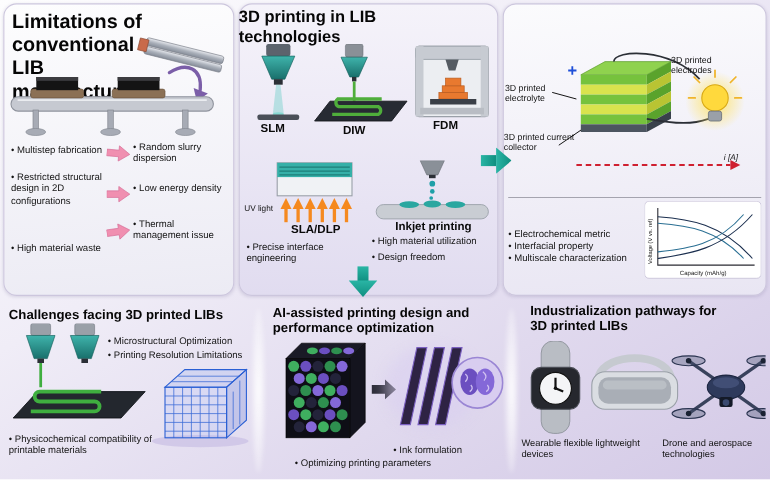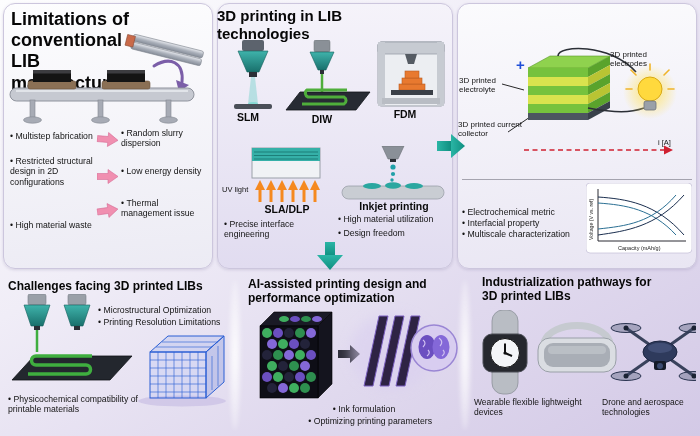--- a/index.html
+++ b/index.html
@@ -16,21 +16,21 @@
   .t13{font-size:18px}.t12{font-size:12.5px}.t15{font-size:15px}.t12b{font-size:12px}
   .center{text-align:left}
   .bullet{position:absolute;font-size:8.7px;line-height:1.18;color:#141414}
   .bullet::before{content:"\2022\00a0"}
   .lbl{position:absolute;font-size:8px;line-height:1.15;color:#141414}
   .mlabel{position:absolute;font-weight:bold;font-size:10.5px;text-align:center;color:#0a0a0a}
   .sep{position:absolute;width:12px;height:150px;border-radius:50%;
     background:radial-gradient(ellipse at center,rgba(255,255,255,.95),rgba(255,255,255,0));filter:blur(2px)}
   .divline{position:absolute;border-top:1px solid rgba(25,25,40,.35)}
   .plus{position:absolute;font-weight:bold;font-size:15px;color:#1f4fd8}
-  .ilabel{position:absolute;font-size:7.5px;color:#141414}
+  .ilabel{position:absolute;font-style:italic;font-size:7.5px;color:#141414}
 </style>
 </head>
 <body>
 
 <div id="canvas">
 
   <div class="panel" id="p-limit"></div>
   <div class="panel" id="p-tech"></div>
   <div class="panel" id="p-eval"></div>
 
@@ -414,22 +414,22 @@
       <ellipse cx="183" cy="47" rx="8.5" ry="12" fill="#8468d8"></ellipse>
       <g stroke="#cfc0f0" stroke-width="1.2" fill="none">
         <path d="M165,40 q4,3 0,7"></path>
           <path d="M170,50 q3,3 -1,6"></path>
           <path d="M181,38 q5,4 1,8"></path>
           <path d="M185,50 q3,3 -1,6"></path>
       </g>
     </g>
   </svg>
 
-  <div class="bullet" style="left:294px;top:404px;width:140px;text-align:center">Ink formulation</div>
-  <div class="bullet" style="left:268px;top:416px;width:164px;text-align:right">Optimizing printing parameters</div>
+  <div class="bullet" style="left:280px;top:404px;width:140px;text-align:right">Ink formulation</div>
+  <div class="bullet" style="left:268px;top:416px;width:164px;text-align:left">Optimizing printing parameters</div>
 
   <div class="abs title t12b center" style="left:482px;top:275px;width:206px">
     <div>Industrialization pathways for</div>
     <div>3D printed LIBs</div>
   </div>
 
   <svg class="abs" style="left:472px;top:310px" width="224" height="88" viewBox="0 0 224 88">
     <g transform="translate(6,0)">
       <rect x="14" y="0" width="26" height="84" rx="11" fill="#b9bdc4" stroke="#8d929b" stroke-width=".8"></rect>
       <rect x="5" y="24" width="44" height="38" rx="9" fill="#26282e" stroke="#4a4d55" stroke-width="1"></rect>

